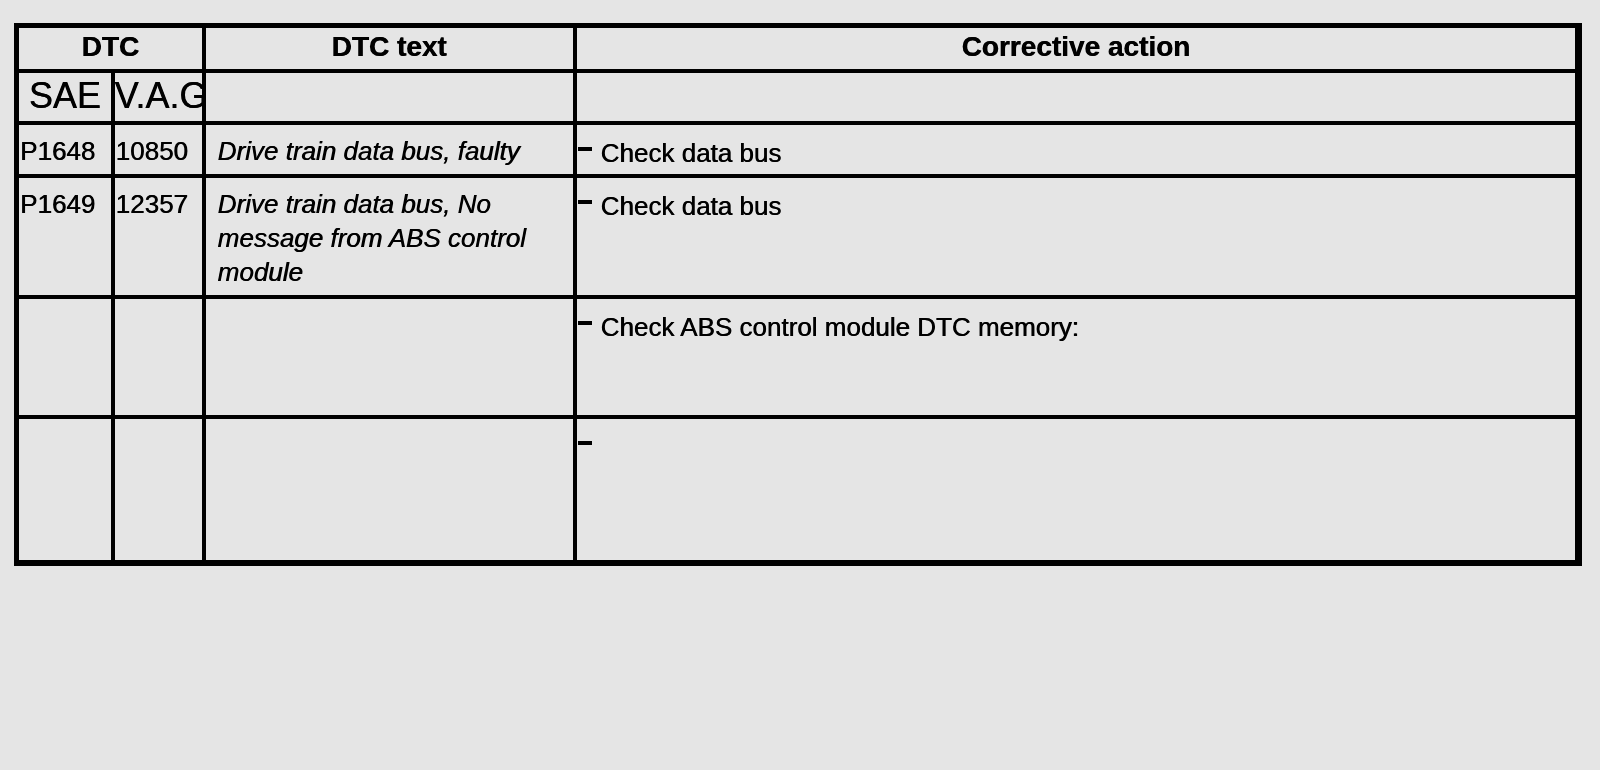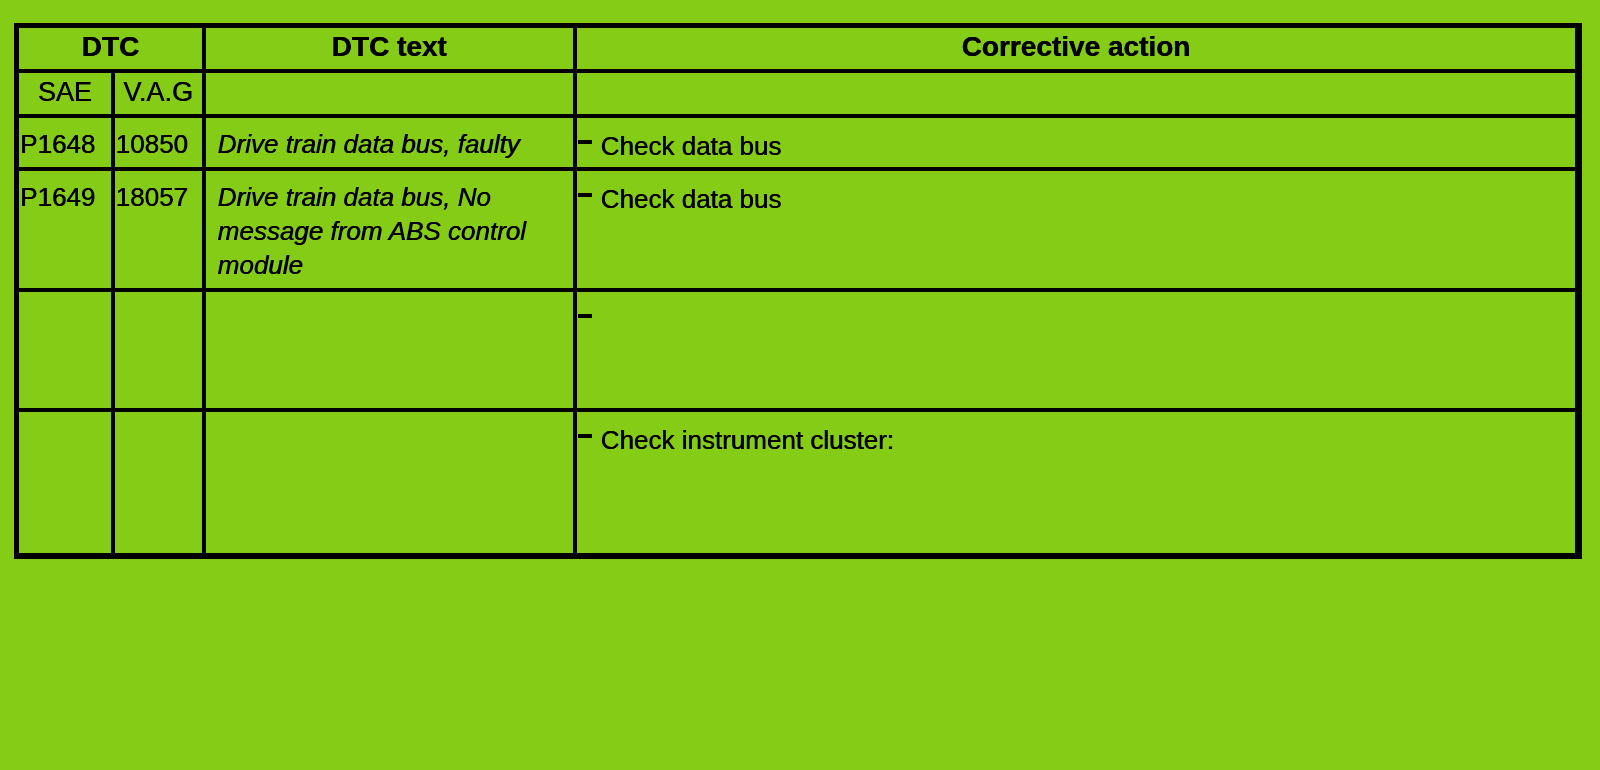--- a/index.html
+++ b/index.html
@@ -4,21 +4,21 @@
 <style>
   html, body {
     margin: 0;
     padding: 0;
     background: #ffffff;
   }
   .stage {
     position: relative;
     width: 1600px;
     height: 770px;
-    background: #84cc16;
+    background: #e5e5e5;
     color: #000000;
     font-family: "Liberation Sans", sans-serif;
     
     text-shadow: 0.6px 0 0 currentColor;
     overflow: hidden;
   }
   table.dtc-table {
     position: absolute;
     left: 14px;
     top: 23px;
@@ -37,21 +37,21 @@
     overflow: hidden;
   }
   th {
     font-size: 28px;
     font-weight: bold;
     text-align: center;
     vertical-align: middle;
     padding: 2px 0 4px 0;
   }
   th.sub {
-    font-size: 27px;
+    font-size: 36px;
     font-weight: normal;
   }
   td {
     font-size: 26px;
     line-height: 34px;
     vertical-align: top;
     padding-top: 11px;
   }
   td.code {
     text-align: left;
@@ -114,37 +114,37 @@
 
     <tr style="height:47px">
       <td class="code">P1648</td>
       <td class="code">10850</td>
       <td class="dtc-text">Drive train data bus, faulty</td>
       <td class="action"><span class="dash"></span><span>Check data bus</span></td>
     </tr>
 
     <tr style="height:106px">
       <td class="code">P1649</td>
-      <td class="code">18057</td>
+      <td class="code">12357</td>
       <td class="dtc-text">Drive train data bus, No
 message from ABS control
 module</td>
       <td class="action"><span class="dash"></span><span>Check data bus</span></td>
     </tr>
 
     <tr style="height:120px">
       <td class="code"></td>
       <td class="code"></td>
       <td class="dtc-text"></td>
-      <td class="action thin-b"><span class="dash"></span></td>
+      <td class="action thin-b"><span class="dash"></span><span>Check ABS control module DTC memory:</span></td>
     </tr>
 
 
     <tr style="height:146px">
       <td class="code"></td>
       <td class="code"></td>
       <td class="dtc-text"></td>
-      <td class="action"><span class="dash"></span><span>Check instrument cluster:</span></td>
+      <td class="action"><span class="dash"></span></td>
     </tr>
 
   </tbody>
     </table>
 </div>
 
 </body></html>

